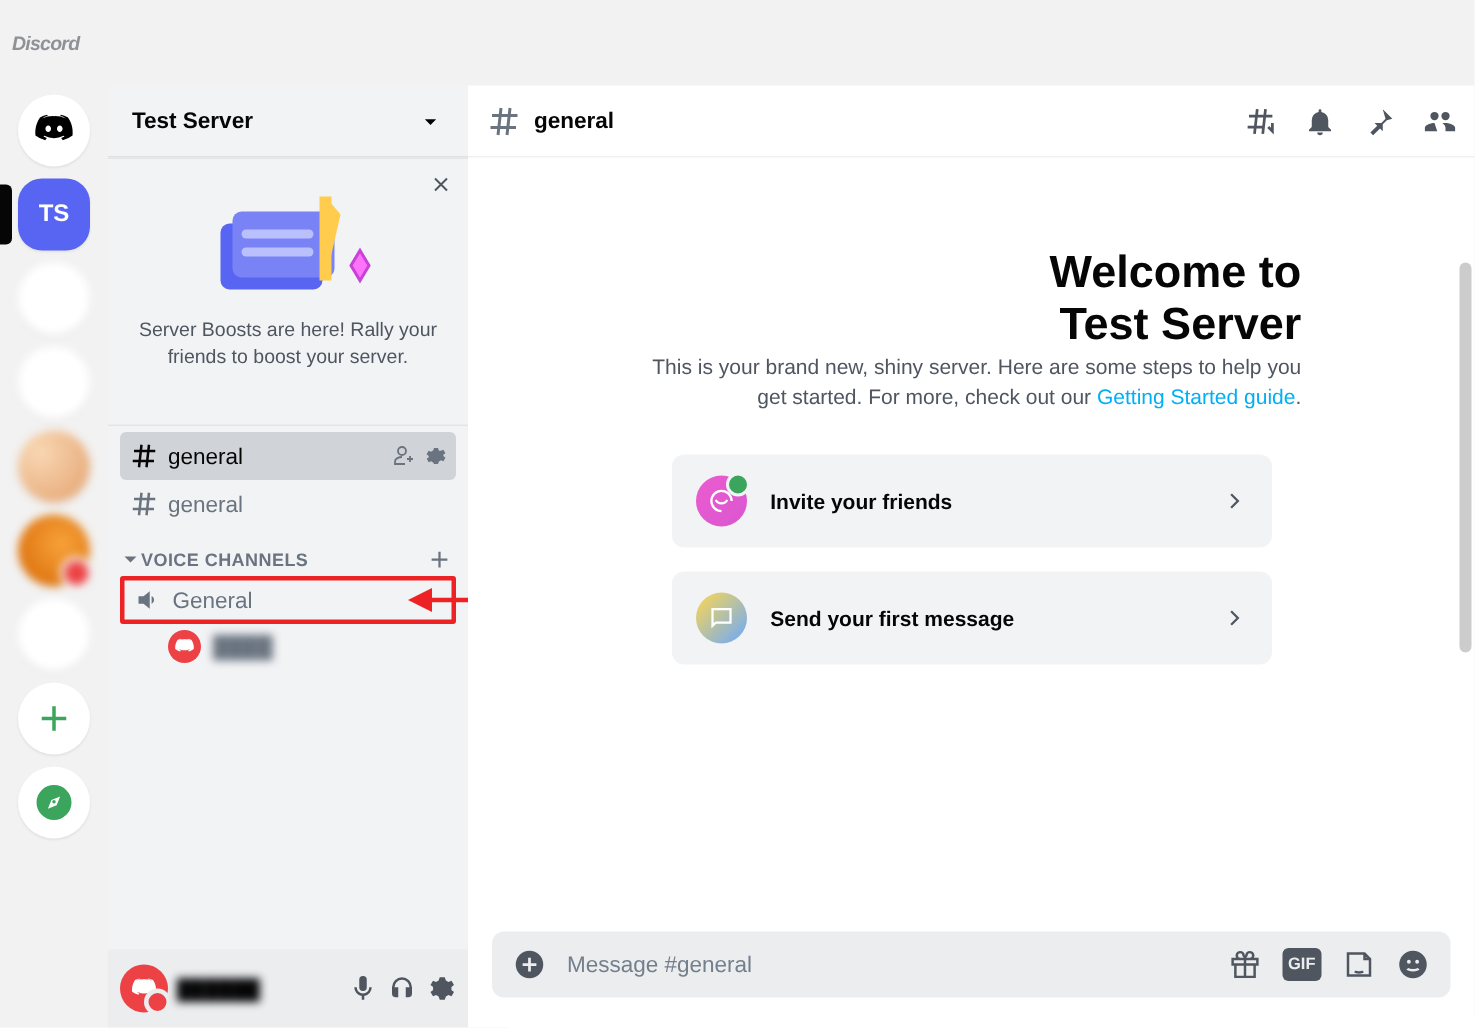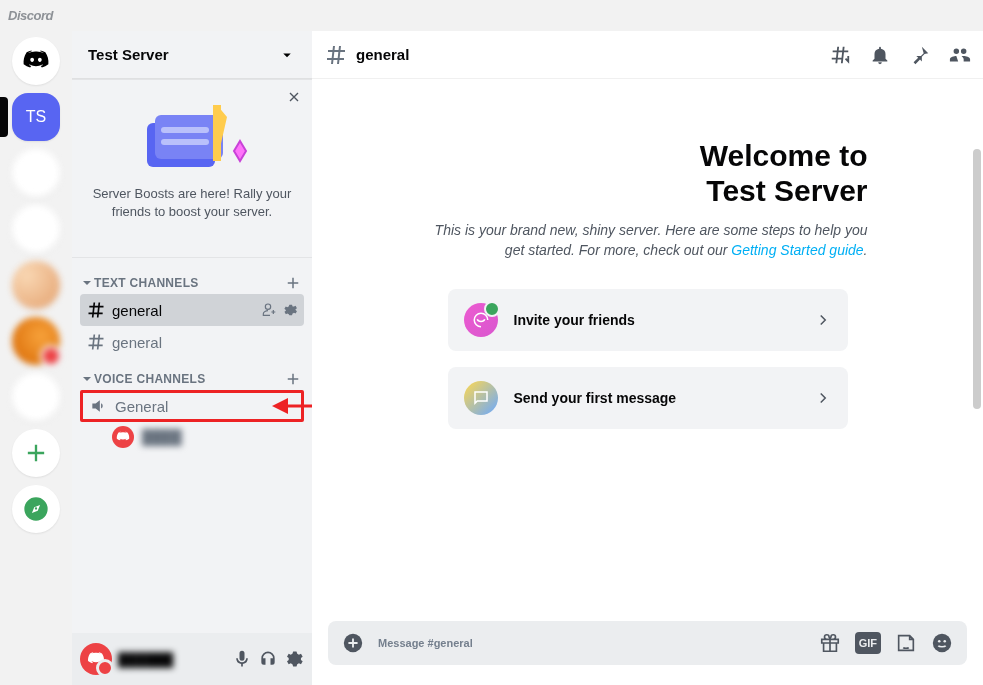--- a/index.html
+++ b/index.html
@@ -1,26 +1,26 @@
 <!DOCTYPE html>
 <html><head>
 <meta charset="utf-8">
 <style>
   * { box-sizing: border-box; margin: 0; padding: 0; font-family: -apple-system, BlinkMacSystemFont, "Segoe UI", Helvetica, Arial, sans-serif; }
   body { width: 983px; height: 685px; background: #f2f2f2; display: flex; flex-direction: column; overflow: hidden; }
 
-  .wordmark { font-size: 13px; font-weight: 900; color: #8e9297; padding: 8px 8px; font-style: italic; letter-spacing: -0.5px;}
+  .wordmark { font-size: 13px; font-weight: 900; color: #8e9297; padding: 21px 8px; font-style: italic; letter-spacing: -0.5px;}
   .main { flex: 1; display: flex; min-height: 0;}
 
   
   .servers { width: 72px; background: #f2f2f2; display:flex; flex-direction:column; align-items:center; padding-top:6px; gap:8px;}
   .srv { width:48px; height:48px; border-radius:24px; background:#fff; display:flex; align-items:center; justify-content:center; cursor:pointer; position:relative; box-shadow:0 1px 2px rgba(0,0,0,.08);}
   .srv.selected { border-radius:16px; background:#5865f2; color:#fff;}
   .pill { position:absolute; left:-12px; width:8px; height:40px; background:#060607; border-radius:0 4px 4px 0;}
-  .srv-label { font-weight:400; font-size:16px;}
+  .srv-label { font-weight:700; font-size:16px;}
   .srv svg { width:28px; height:28px; }
   .srv.blurred { filter: blur(3px); }
   .srv.avatar1 { background: radial-gradient(circle at 30% 30%, #f9d7b3, #e3a06d); }
   .srv.avatar2 { background: radial-gradient(circle at 60% 40%, #f7a23b, #d66500); }
   .srv.badge::after{content:"";position:absolute;bottom:-2px;right:-2px;width:16px;height:16px;background:#ed4245;border-radius:50%;border:3px solid #f2f2f2;}
   .srv.add svg { stroke:#3ba55d; }
   .srv.compass svg { fill:#3ba55d;}
 
   
   .sidebar { width:240px; background:#f2f3f5; display:flex; flex-direction:column; min-height:0;}
@@ -66,37 +66,37 @@
   .content{flex:1;display:flex;flex-direction:column;background:#fff;min-width:0;}
   .chat-header{height:48px;display:flex;align-items:center;padding:0 12px;border-bottom:1px solid rgba(0,0,0,.06);gap:8px;}
   .chat-header .hash{width:24px;height:24px;color:#6a7480;}
   .chat-header .title{font-size:15px;font-weight:700;color:#060607;flex:1;}
   .hdr-icons{display:flex;gap:18px;color:#4f5660;}
   .hdr-icons svg{width:22px;height:22px;cursor:pointer;}
 
   .chat-body{flex:1;overflow:auto;padding:60px 40px 16px;display:flex;flex-direction:column;align-items:center;position:relative;}
   .welcome{text-align:right;max-width:440px;margin-bottom:28px;}
   .welcome h2{font-size:30px;font-weight:800;color:#060607;line-height:1.15;}
-  .welcome p{font-size:14px;color:#4f5660;margin-top:12px;line-height:1.45;font-style:italic;}
+  .welcome p{font-size:14px;color:#4f5660;line-height:1.45;}
   .welcome a{color:#00aff4;text-decoration:none;}
 
   .cards{width:400px;display:flex;flex-direction:column;gap:16px;}
   .card{display:flex;align-items:center;gap:16px;background:#f2f3f5;border-radius:8px;padding:14px 16px;cursor:pointer;}
   .card .cicon{width:34px;height:34px;border-radius:50%;display:flex;align-items:center;justify-content:center;flex-shrink:0;color:#fff;}
   .c1{background:linear-gradient(135deg,#ec5bd0,#d957cf);position:relative;}
   .c1::after{content:"";position:absolute;top:-2px;right:-2px;width:12px;height:12px;background:#3ba55d;border-radius:50%;border:2px solid #f2f3f5;}
   .c2{background:linear-gradient(135deg,#3ccfb0,#45a9f2);}
   .c3{background:linear-gradient(135deg,#ffd84f,#6aa8ff);}
   .card span.lbl{flex:1;font-size:14px;font-weight:700;color:#060607;}
   .card .chev{color:#4f5660;width:18px;height:18px;}
 
   .composer-wrap{padding:0 16px 20px;}
   .composer{display:flex;align-items:center;background:#ebedef;border-radius:8px;padding:0 14px;height:44px;gap:14px;}
   .composer .add{width:22px;height:22px;color:#4f5660;cursor:pointer;}
-  .composer input{flex:1;border:none;background:transparent;outline:none;font-size:11px;color:#2e3338;font-weight:bold;}
+  .composer input{flex:1;border:none;background:transparent;outline:none;font-size:15px;color:#2e3338;}
   .composer input::placeholder{color:#747f8d;}
   .composer .ric{display:flex;gap:14px;color:#4f5660;}
   .composer .ric > *{cursor:pointer;display:flex;align-items:center;}
   .gif-badge{font-size:11px;font-weight:800;background:#4f5660;color:#ebedef;padding:2px 4px;border-radius:4px;}
 
   .right-scroll{width:8px;background:#ccc;border-radius:4px;position:absolute;top:70px;right:2px;height:260px;}
 
   svg{fill:currentColor;}
 </style>
 </head>
@@ -156,31 +156,20 @@
           <path d="M90 66 90 10 80 22 90 10 100 22Z" fill="#ffcc4d"></path>
           <rect x="86" y="10" width="8" height="56" fill="#ffcc4d"></rect>
           <path d="M113 46l6 10-6 10-6-10z" fill="#ff73fa" stroke="#c842d7" stroke-width="2"></path>
         </svg>
       </div>
       <div class="promo-text">Server Boosts are here! Rally your friends to boost your server.</div>
     </div>
 
     <div class="channel-scroll">
 
-      <div class="cat">
-        <span class="catleft">
-          <svg class="caret" viewBox="0 0 10 10">
-              <path d="M1 3l4 4 4-4z"></path>
-            </svg>
-          <span>TEXT CHANNELS</span>
-        </span>
-        <svg class="plus" viewBox="0 0 24 24">
-            <path d="M12 5v14M5 12h14" stroke="currentColor" stroke-width="2" fill="none"></path>
-          </svg>
-      </div>
 
       <div class="chan selected">
         <svg class="hash" viewBox="0 0 24 24">
             <path d="M10 3 8 21M16 3l-2 18M4 8h17M3 16h17" stroke="currentColor" stroke-width="2" fill="none"></path>
           </svg>
         <span class="name">general</span>
         <span class="icons">
           <svg viewBox="0 0 24 24">
               <path d="M9 11a4 4 0 1 0-4-4 4 4 0 0 0 4 4Zm0 2c-3 0-7 1.5-7 4.5V20h10m5-8v6m3-3h-6" stroke="currentColor" stroke-width="1.8" fill="none"></path>
             </svg>

